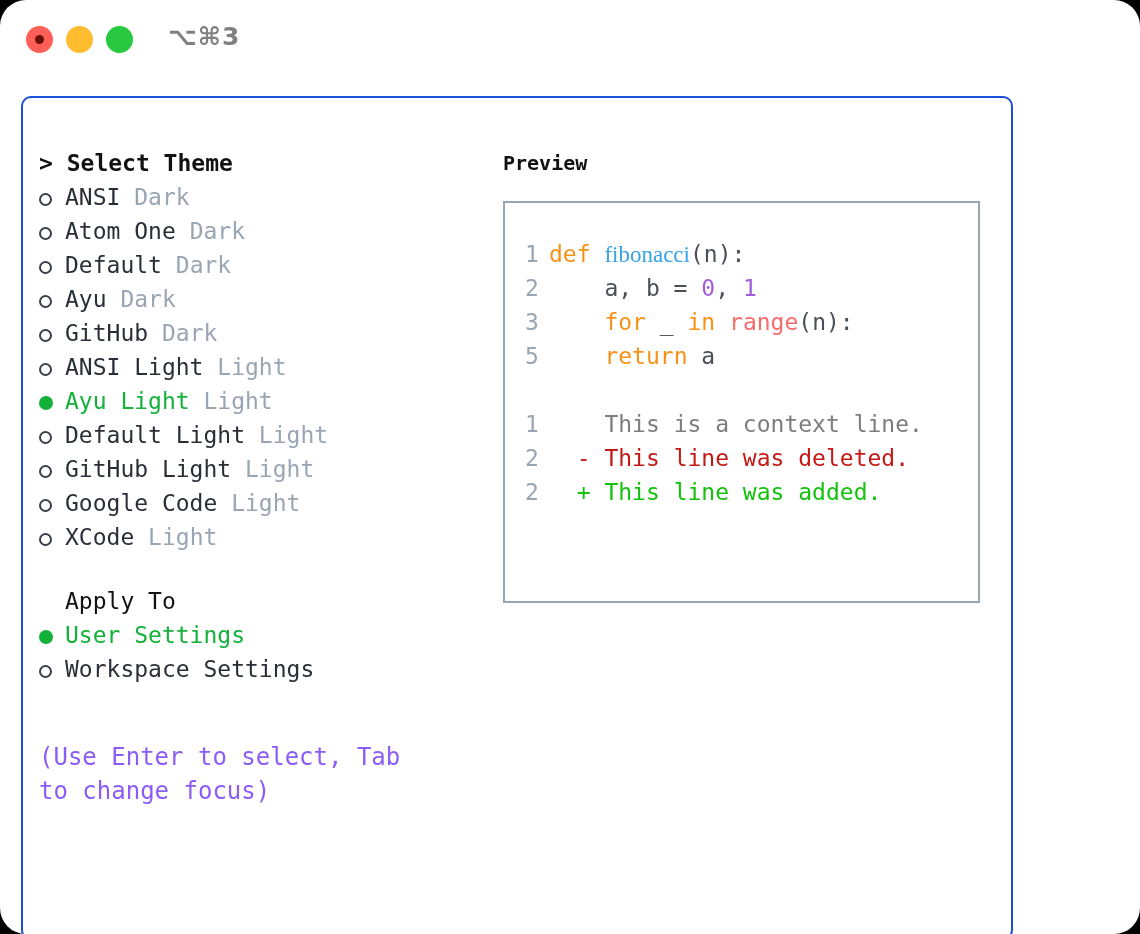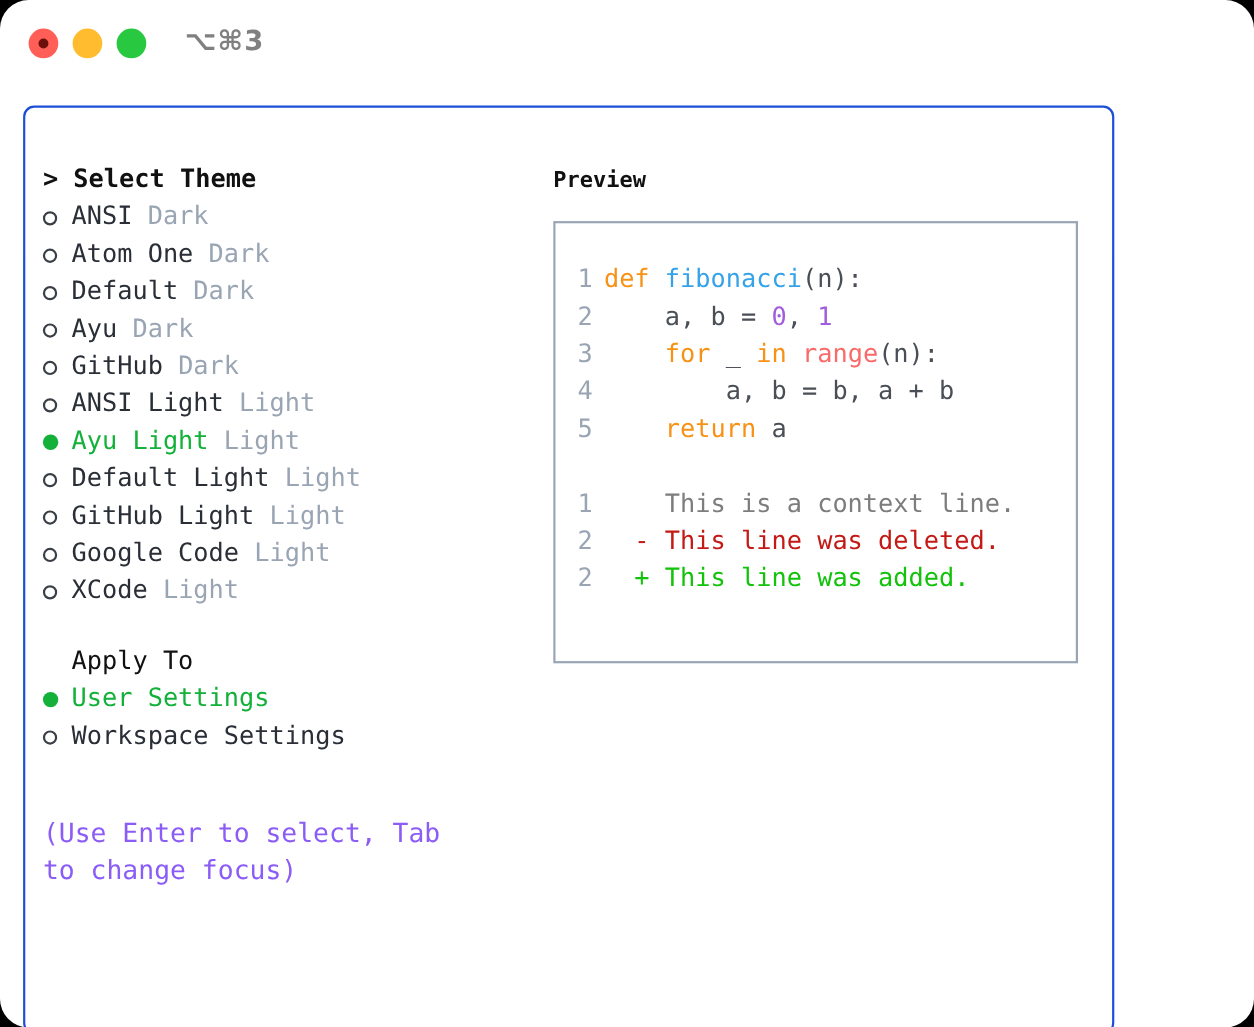--- a/index.html
+++ b/index.html
@@ -172,21 +172,21 @@
     padding-left: 20px;
   }
   .lineno {
     color: #9aa5b4;
     display: inline-block;
     width: 24px;
   }
   .blank-line { height: 34px; }
 
   .tok-kw    { color: #f89217; }
-  .tok-fn    { color: #36a3e8; }
+  .tok-fn    { color: #36a3e8; font-family: Liberation Serif, serif; }
   .tok-num   { color: #a25ddc; }
   .tok-builtin { color: #f96a6a; }
   .tok-plain { color: #4a4f57; }
   .tok-ctx   { color: #7d7d7d; }
   .tok-del   { color: #c41a16; }
   .tok-add   { color: #13c20a; }
 </style>
 </head>
 <body>
 
@@ -226,21 +226,20 @@
       <div id="help-text">(Use Enter to select, Tab to change focus)</div>
     </div>
 
     <div id="right-col">
       <div id="preview-title">Preview</div>
       <div id="preview-box">
         <div id="code-block">
             <div class="code-line"><span class="lineno">1</span><span class="tok-kw">def </span><span class="tok-fn">fibonacci</span><span class="tok-plain">(n):</span></div>
             <div class="code-line"><span class="lineno">2</span><span class="tok-plain">    a, b = </span><span class="tok-num">0</span><span class="tok-plain">, </span><span class="tok-num">1</span></div>
             <div class="code-line"><span class="lineno">3</span><span class="tok-plain">    </span><span class="tok-kw">for</span><span class="tok-plain"> _ </span><span class="tok-kw">in</span><span class="tok-plain"> </span><span class="tok-builtin">range</span><span class="tok-plain">(n):</span></div>
-            <div class="code-line"><span class="lineno">4</span><span class="tok-plain">        a, b = b, a + b</span></div>
             <div class="code-line"><span class="lineno">5</span><span class="tok-plain">    </span><span class="tok-kw">return</span><span class="tok-plain"> a</span></div>
           </div>
         <div class="blank-line"></div>
         <div id="diff-block">
             <div class="code-line"><span class="lineno">1</span><span class="tok-ctx">    </span><span class="tok-ctx">This is a context line.</span></div>
             <div class="code-line"><span class="lineno">2</span><span class="tok-del">  - </span><span class="tok-del">This line was deleted.</span></div>
             <div class="code-line"><span class="lineno">2</span><span class="tok-add">  + </span><span class="tok-add">This line was added.</span></div>
           </div>
       </div>
     </div>

